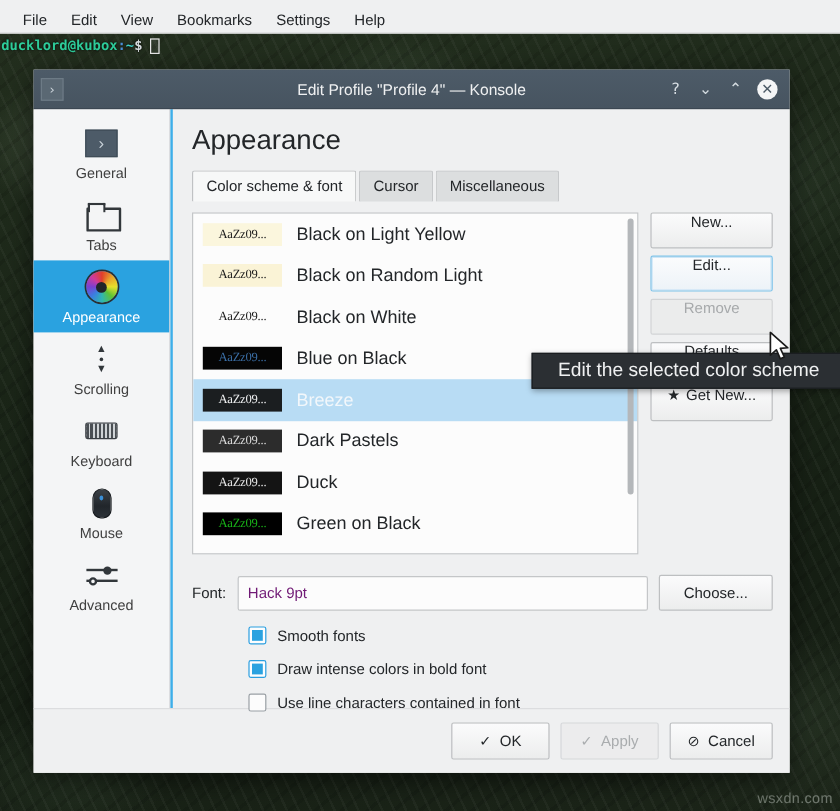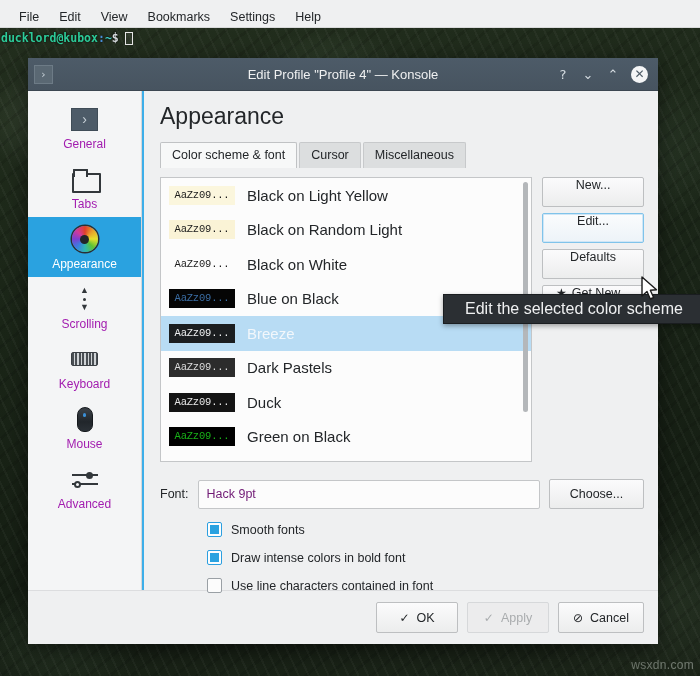--- a/index.html
+++ b/index.html
@@ -131,21 +131,21 @@
   .side-item {
     display: flex; flex-direction: column; align-items: center;
     padding: 7px 2px 6px; cursor: default;
   }
   .side-item.selected { background: #2aa2e0; }
   .side-icon {
     width: 30px; height: 30px;
     display: flex; align-items: center; justify-content: center;
     margin-bottom: 3px;
   }
-  .side-label { font-size: 12px; color: #a21caf; }
+  .side-label { font-size: 12px; color: #404040; }
   .side-item.selected .side-label { color: #ffffff; }
 
   .ic-general {
     width: 27px; height: 23px; background: #4d5b68;
     border: 1px solid #3f4c57;
     color: #c8d1d8; font-size: 14px;
     display:flex; align-items:center; justify-content:center;
   }
   .ic-folder { width: 26px; height: 21px; position: relative; }
   .ic-folder:before{
@@ -235,21 +235,21 @@
     position: relative; overflow: hidden;
   }
   .scheme-row {
     display: flex; align-items: center;
     height: 34.5px; padding: 0 8px;
     cursor: default;
   }
   .scheme-row.selected { background: #b8dcf4; }
   .swatch {
     width: 66px; height: 19px;
-    font-family: Liberation Mono, monospace;
+    font-family: Liberation Serif, serif;
     font-size: 10.5px; line-height: 19px;
     text-align: center;
     flex: 0 0 66px;
     letter-spacing: -0.2px;
   }
   .scheme-name { font-size: 15px; color: #232629; margin-left: 12px; }
   .scheme-row.selected .scheme-name { color: #f2f7fb; }
   #list-scrollbar {
     position: absolute; right: 3px; top: 4px;
     width: 5px; height: 230px;
@@ -494,20 +494,23 @@
             </div>
           <div id="list-scrollbar"></div>
         </div>
 
         <div id="side-buttons">
           <div class="sbtn">
             <span>New...</span>
           </div>
           <div class="sbtn hovered">
             <span>Edit...</span>
+          </div>
+          <div class="sbtn disabled">
+            <span>Remove</span>
           </div>
           <div class="sbtn">
             <span>Defaults</span>
           </div>
           <div class="sbtn">
             <span class="star">★</span>
             <span>Get New...</span>
           </div>
         </div>
 

